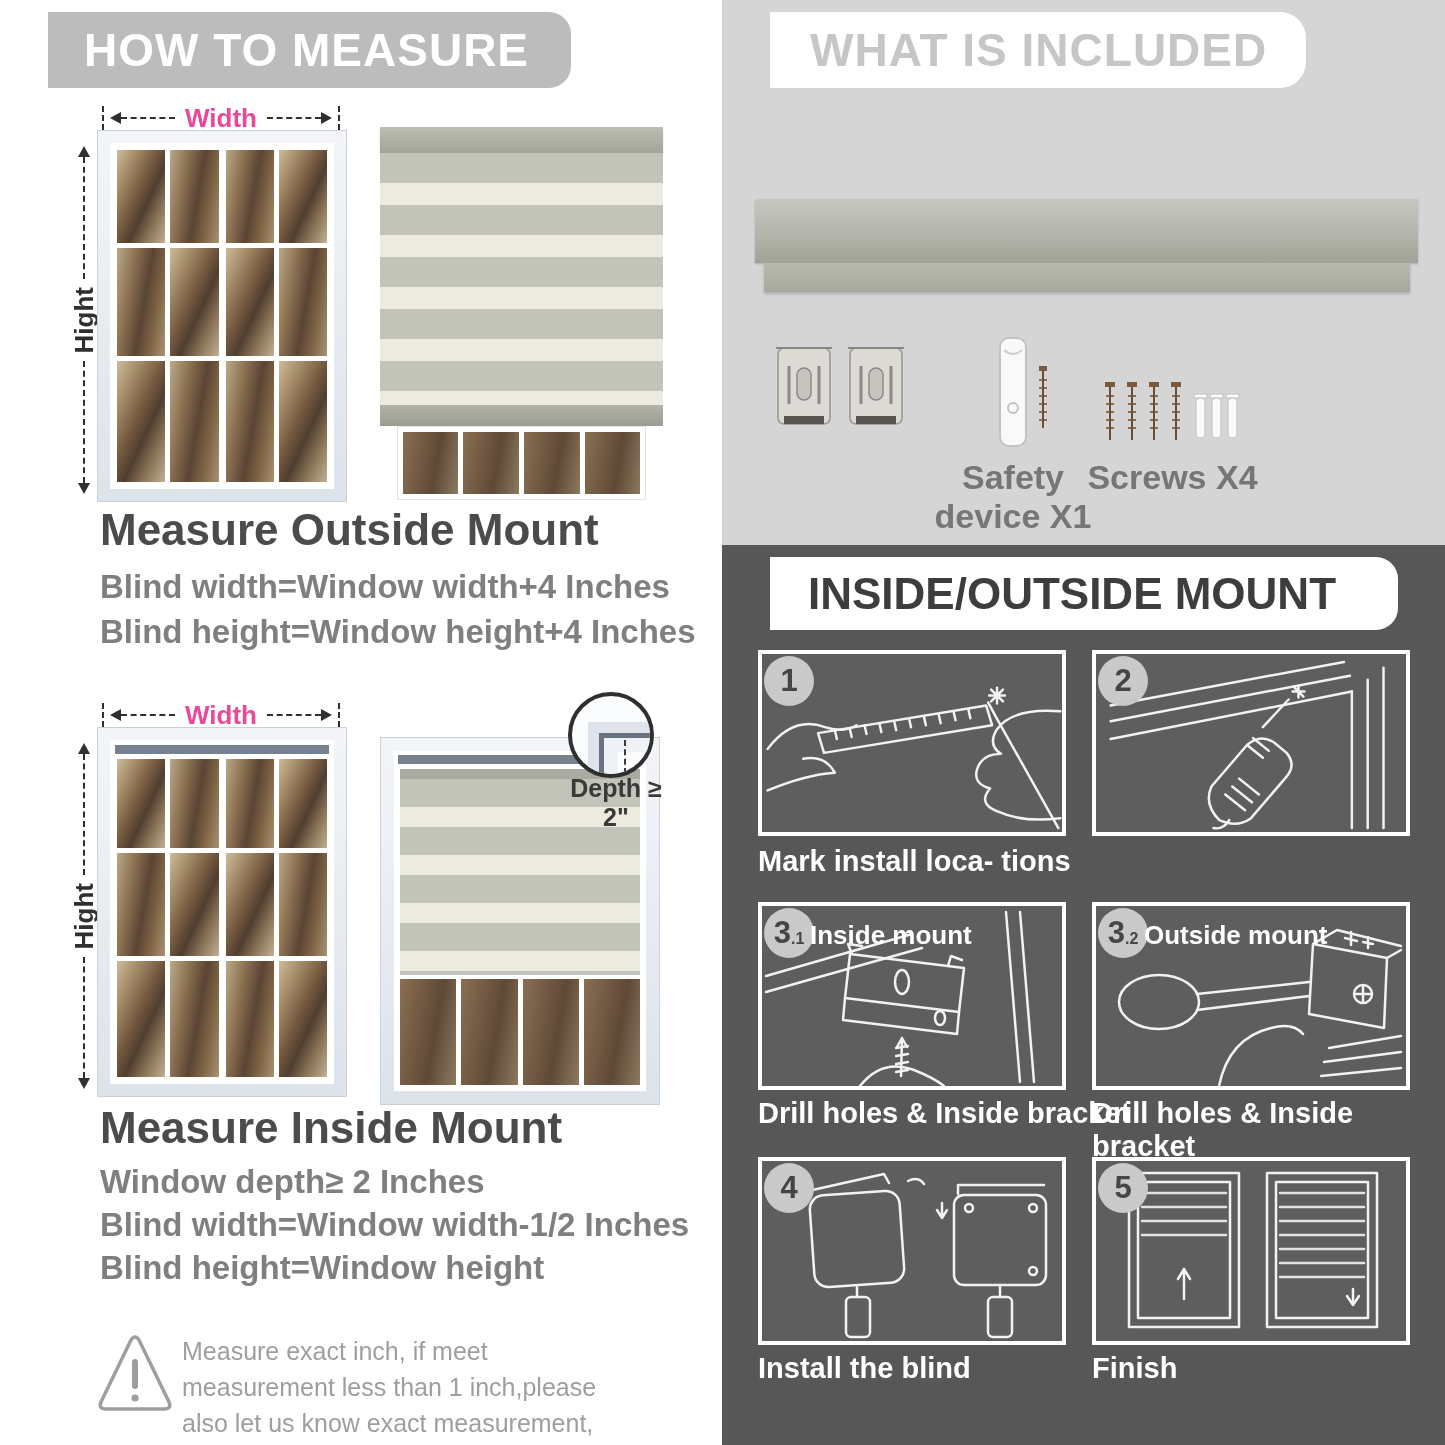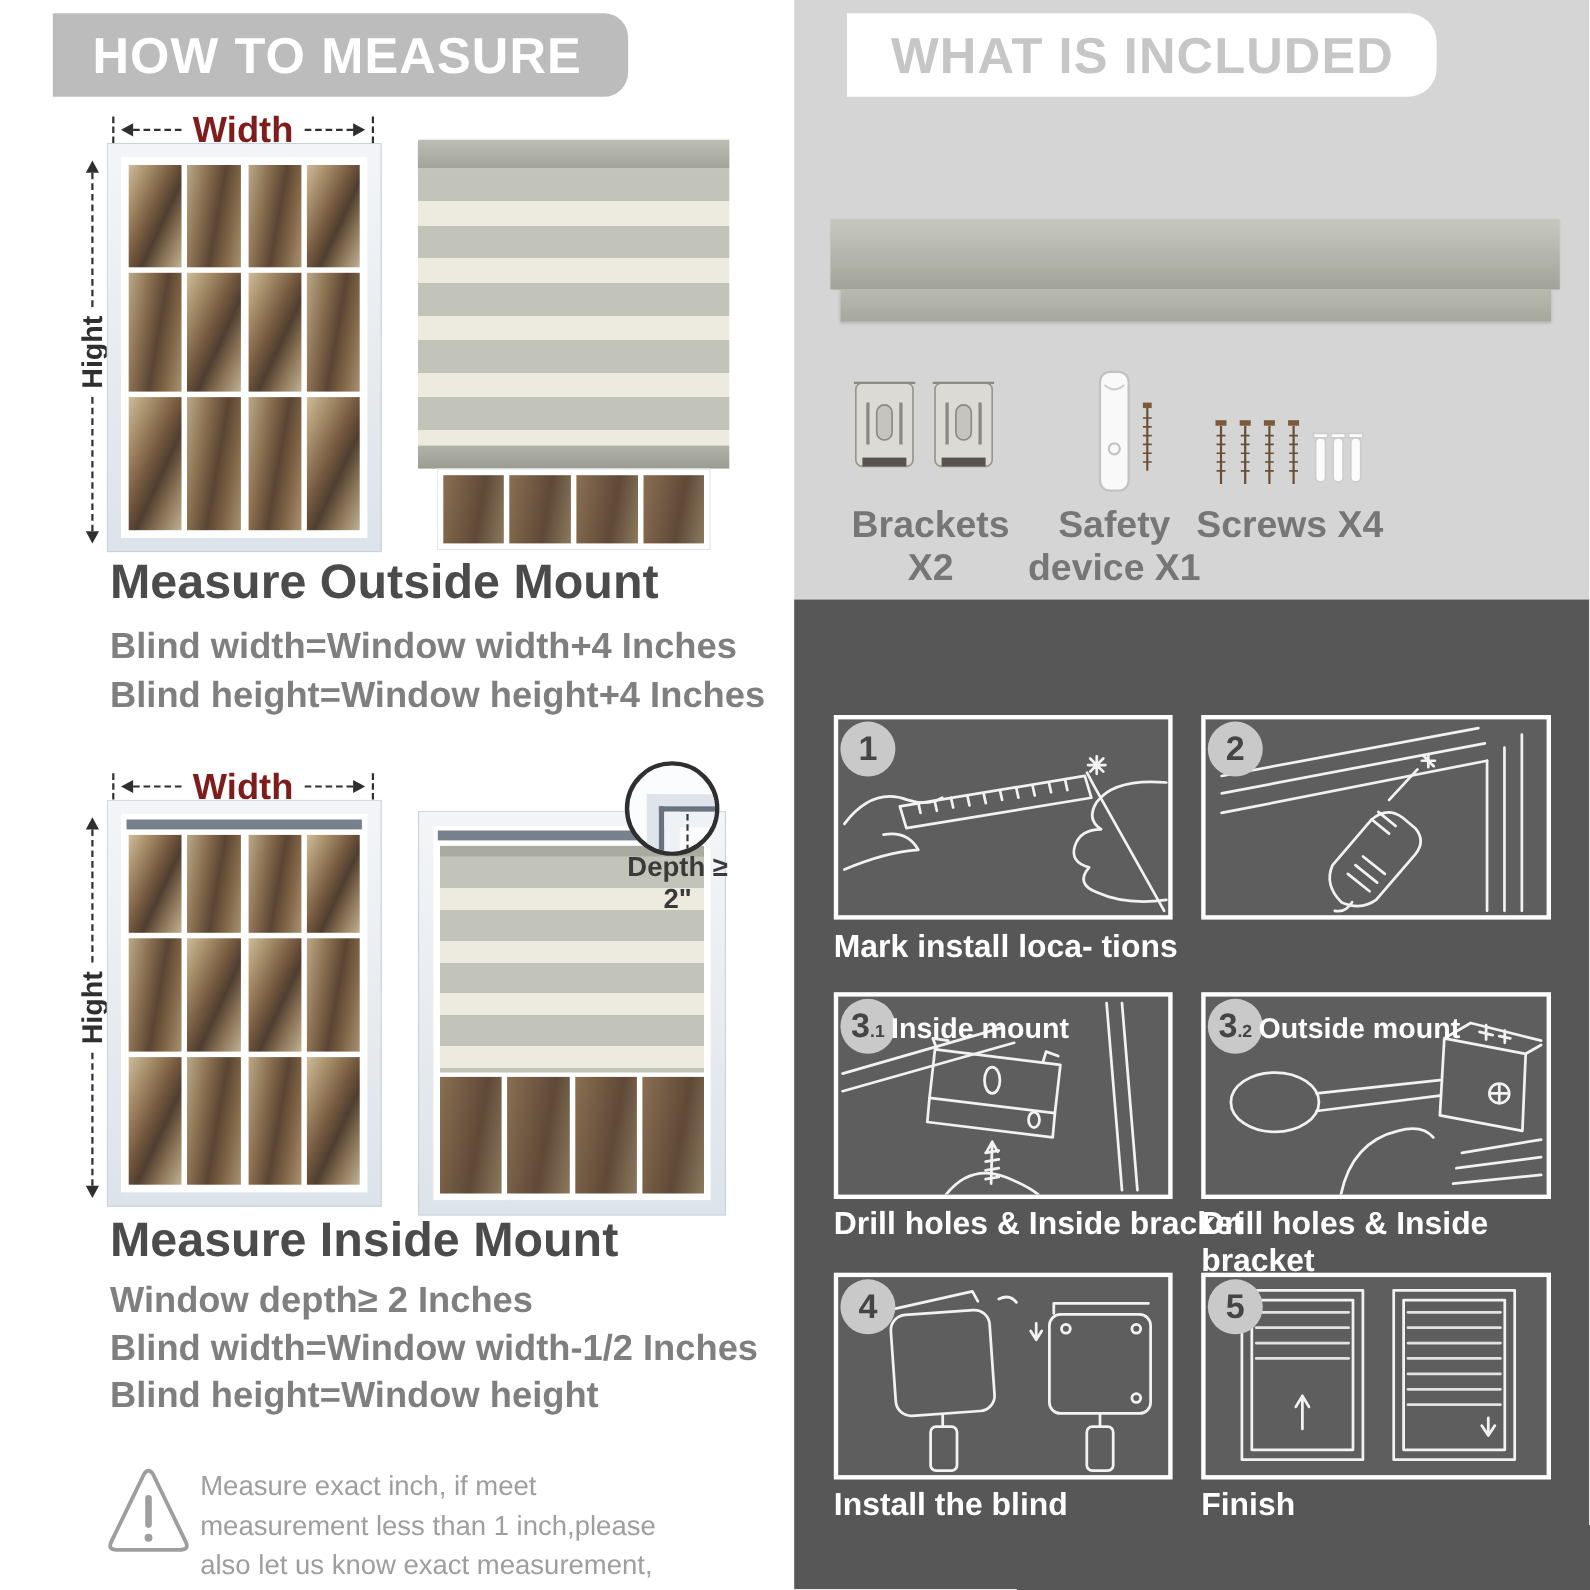--- a/index.html
+++ b/index.html
@@ -19,21 +19,21 @@
   
   .h-title{position:absolute;left:100px;font-size:44px;font-weight:bold;color:#4b4b4b;}
   .h-line{position:absolute;left:100px;font-size:33px;font-weight:bold;color:#7f7f7f;}
   
   .width-annot{position:absolute;display:flex;align-items:center;height:24px;}
   .vtick{width:0;height:24px;border-left:2px dashed #2f2f2f;}
   .hdash{flex:1;height:0;border-top:2px dashed #2f2f2f;}
   .tri{width:0;height:0;border:6px solid transparent;}
   .tri-l{border-right:11px solid #2f2f2f;}
   .tri-r{border-left:11px solid #2f2f2f;}
-  .wlabel{font-size:33px;font-weight:bold;color:#7f1d1d;padding:0 10px;}
+  .wlabel{font-size:26px;font-weight:bold;color:#ec4899;padding:0 10px;}
   .hight-annot{position:absolute;display:flex;flex-direction:column;align-items:center;width:24px;}
   .tri-u{width:0;height:0;border:6px solid transparent;border-bottom:11px solid #2f2f2f;}
   .tri-d{width:0;height:0;border:6px solid transparent;border-top:11px solid #2f2f2f;}
   .vdash{flex:1;width:0;border-left:2px dashed #2f2f2f;}
   .hlabel{font-size:26px;font-weight:bold;color:#2f2f2f;writing-mode:vertical-rl;transform:rotate(180deg);padding:8px 0;}
   
   .window-fig{position:absolute;background:linear-gradient(#f3f5f8,#dde3ea);padding:13px;box-sizing:border-box;
               box-shadow:inset 0 0 0 1px #c9d1da;}
   .win-inner{height:100%;background:#ffffff;padding:7px;box-sizing:border-box;display:flex;flex-direction:column;}
   .open-top{height:9px;background:#77818d;margin:-2px -2px 5px -2px;}
@@ -300,24 +300,26 @@
           <rect x="0" y="0" width="13" height="4"></rect>
           <rect x="2" y="4" width="9" height="40" rx="4"></rect>
         </g>
       <g transform="translate(124,14)">
           <rect x="0" y="0" width="13" height="4"></rect>
           <rect x="2" y="4" width="9" height="40" rx="4"></rect>
         </g>
     </g>
   </svg>
 
-  <div class="item-label" style="left:756px;width:180px;">Brackets X2</div>
   <div class="item-label" style="left:908px;width:210px;">Safety device X1</div>
   <div class="item-label" style="left:1085px;width:175px;">Screws X4</div>
 
+  <div id="mount-banner" class="banner">
+    <span>INSIDE/OUTSIDE MOUNT</span>
+  </div>
 
   <div class="step-panel" style="left:758px;top:650px;width:308px;height:186px;">
     <div class="badge">
       <span class="badge-num">1</span>
         <span class="badge-sub"></span>
     </div>
     <svg class="draw" viewBox="0 0 300 180" preserveAspectRatio="xMidYMid meet">
       <path d="M4,96 Q30,62 62,74 Q80,80 94,72"></path>
       <path d="M4,138 Q42,122 72,120 Q62,102 40,106"></path>
       <path d="M55,80 L225,52 L231,72 L61,100 Z"></path>

